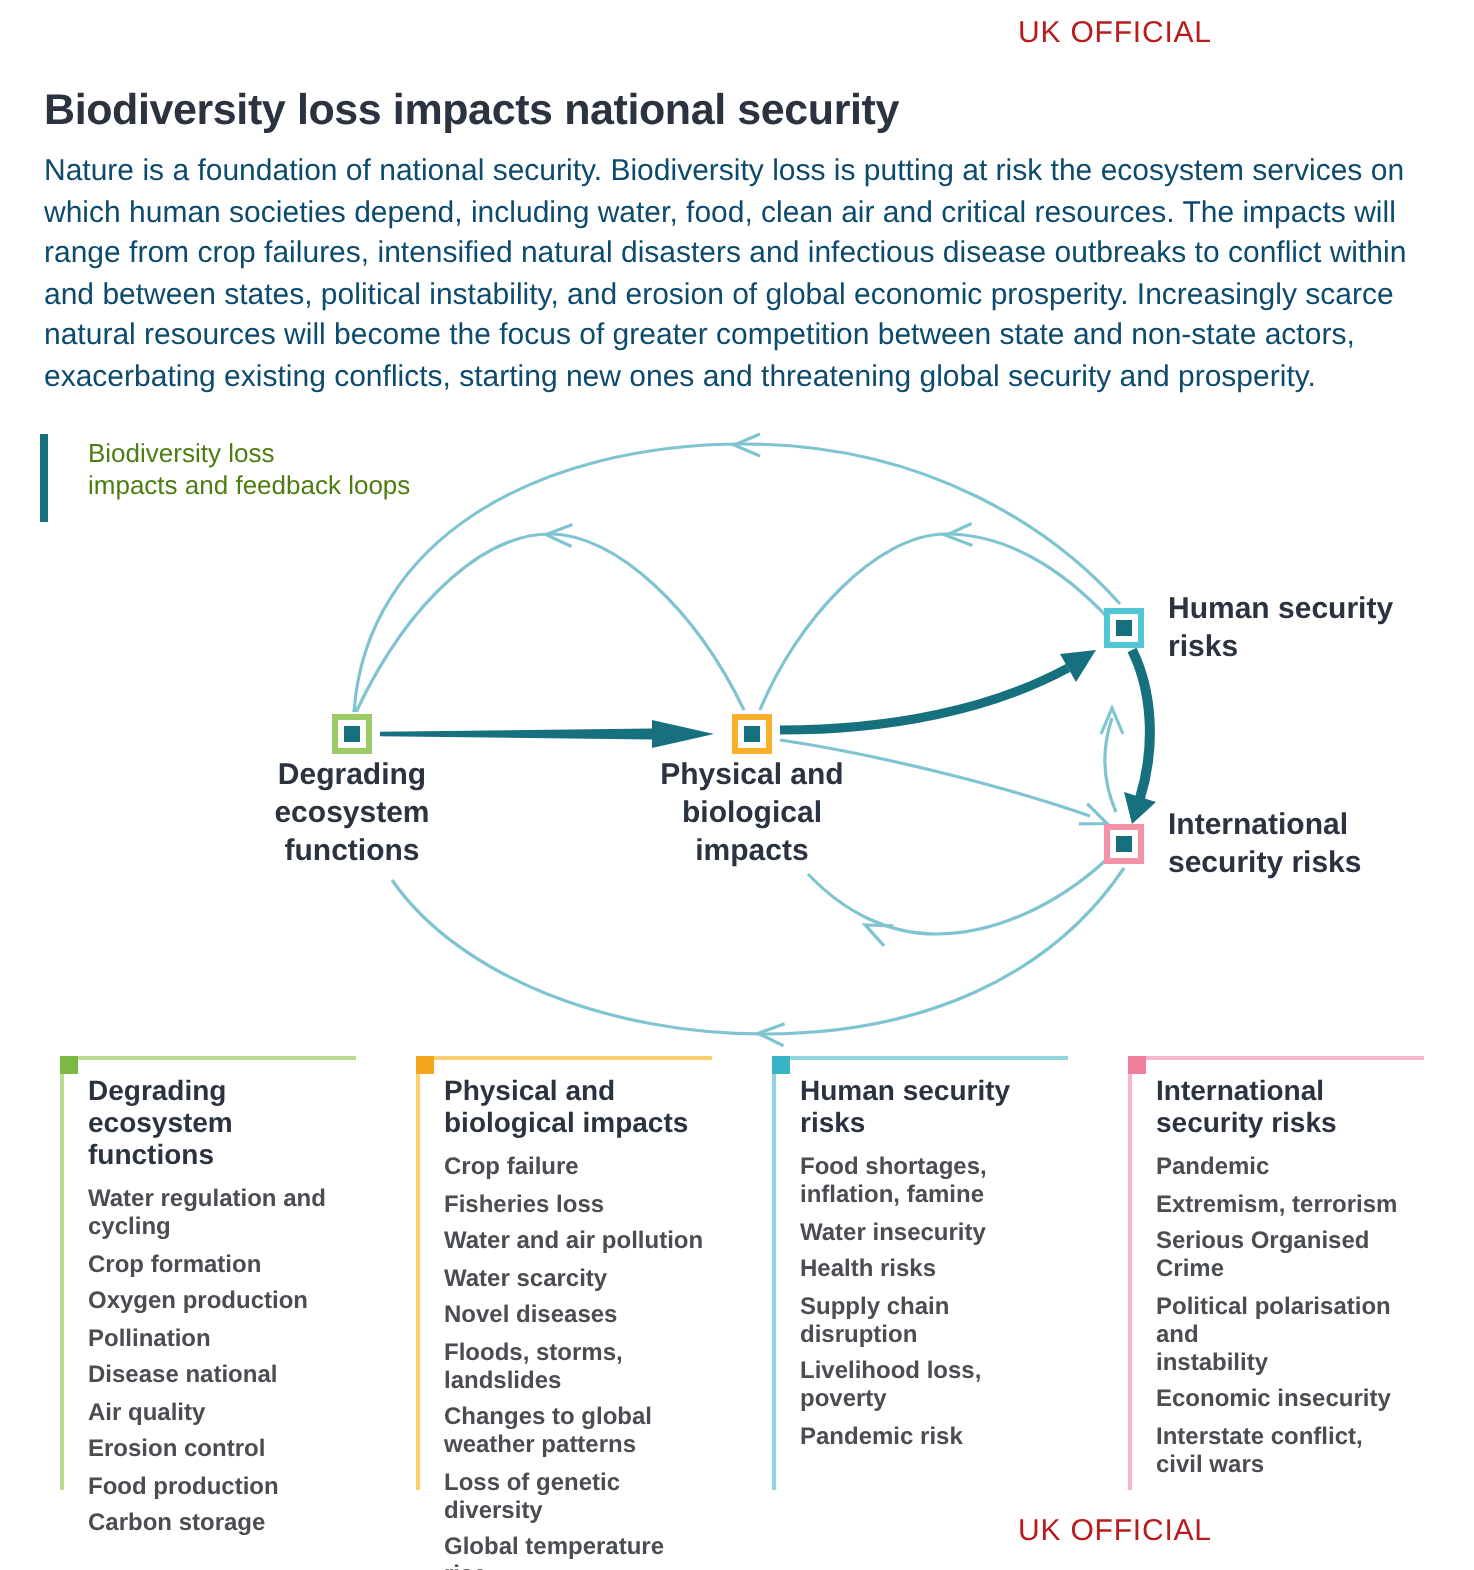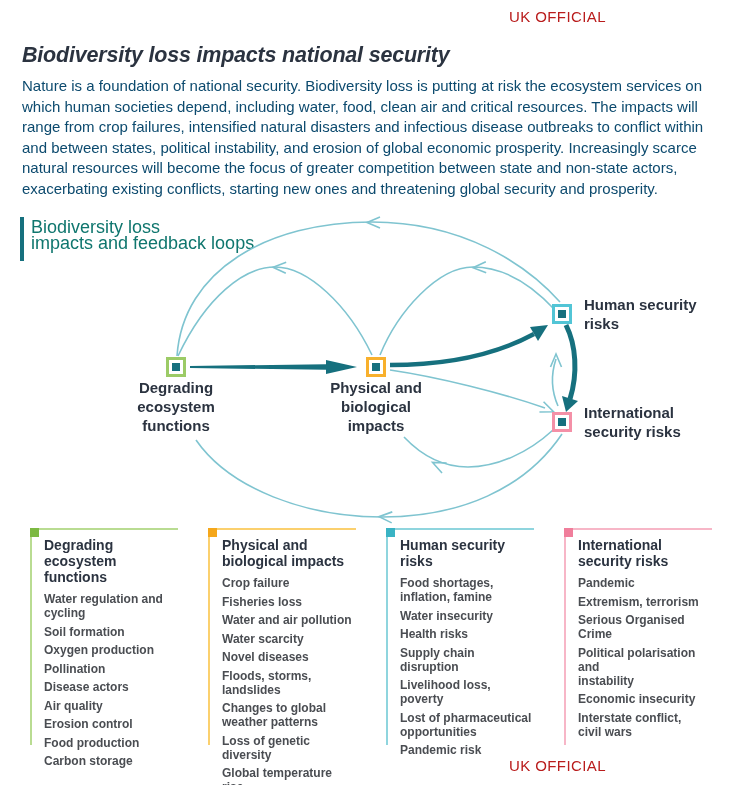--- a/index.html
+++ b/index.html
@@ -1,24 +1,24 @@
 <!DOCTYPE html>
 <html><head>
 <meta charset="utf-8">
 <style>
   html,body{margin:0;padding:0;background:#ffffff;}
   .page{position:relative;width:737px;height:785px;background:#ffffff;overflow:hidden;
         font-family:"Liberation Sans",sans-serif;}
   .uk-official{position:absolute;left:509px;font-size:15px;color:#b91c1c;letter-spacing:.4px;}
   .uk-official.top{top:8px;}
   .uk-official.bottom{top:757px;}
-  .title{position:absolute;left:22px;top:29px;font-size:21.5px;font-weight:bold;color:#2b3340;letter-spacing:-.2px;font-style:italic;}
+  .title{position:absolute;left:22px;top:29px;font-size:21.5px;font-weight:bold;color:#2b3340;letter-spacing:-.2px;}
   .intro{position:absolute;left:22px;top:61px;width:706px;font-size:15px;line-height:20.5px;color:#0c4a6e;}
   .cap-bar{position:absolute;left:20px;top:217px;width:4px;height:44px;background:#16707e;}
-  .cap-text{position:absolute;left:31px;top:219px;font-size:18px;line-height:16px;color:#0f766e;white-space:pre-line;}
+  .cap-text{position:absolute;left:44px;top:219px;font-size:13px;line-height:16px;color:#4d7c0f;white-space:pre-line;}
   svg.diagram{position:absolute;left:0;top:215px;}
   .node{position:absolute;width:20px;height:20px;box-sizing:border-box;display:flex;align-items:center;justify-content:center;background:#fff;}
   .node .core{width:8px;height:8px;background:#16707e;}
   .node.green{left:166px;top:357px;border:3px solid #9ccb66;}
   .node.yellow{left:366px;top:357px;border:3px solid #f8b02c;}
   .node.cyan{left:552px;top:304px;border:3px solid #52c5d6;}
   .node.pink{left:552px;top:412px;border:3px solid #f490a7;}
   .nlabel{position:absolute;font-size:15px;font-weight:bold;color:#2b3340;line-height:19px;white-space:pre-line;}
   .nlabel.center{width:110px;text-align:center;}
   .nlabel.deg{left:121px;top:378px;}
@@ -128,24 +128,24 @@
     <div class="card c1" style="left:0">
       <div class="topline"></div>
       <div class="leftline"></div>
       <div class="corner"></div>
       <div class="content">
         <h3>Degrading ecosystem
 functions</h3>
         <ul>
           <li>Water regulation and
 cycling</li>
-          <li>Soil formation</li>
+          <li>Crop formation</li>
           <li>Oxygen production</li>
           <li>Pollination</li>
-          <li>Disease actors</li>
+          <li>Disease national</li>
           <li>Air quality</li>
           <li>Erosion control</li>
           <li>Food production</li>
           <li>Carbon storage</li>
         </ul>
       </div>
     </div>
 
     <div class="card c2" style="left:178px">
       <div class="topline"></div>
@@ -176,22 +176,20 @@
       <div class="content">
         <h3>Human security
 risks</h3>
         <ul>
           <li>Food shortages,
 inflation, famine</li>
           <li>Water insecurity</li>
           <li>Health risks</li>
           <li>Supply chain disruption</li>
           <li>Livelihood loss, poverty</li>
-          <li>Lost of pharmaceutical
-opportunities</li>
           <li>Pandemic risk</li>
         </ul>
       </div>
     </div>
 
     <div class="card c4" style="left:534px">
       <div class="topline"></div>
       <div class="leftline"></div>
       <div class="corner"></div>
       <div class="content">

